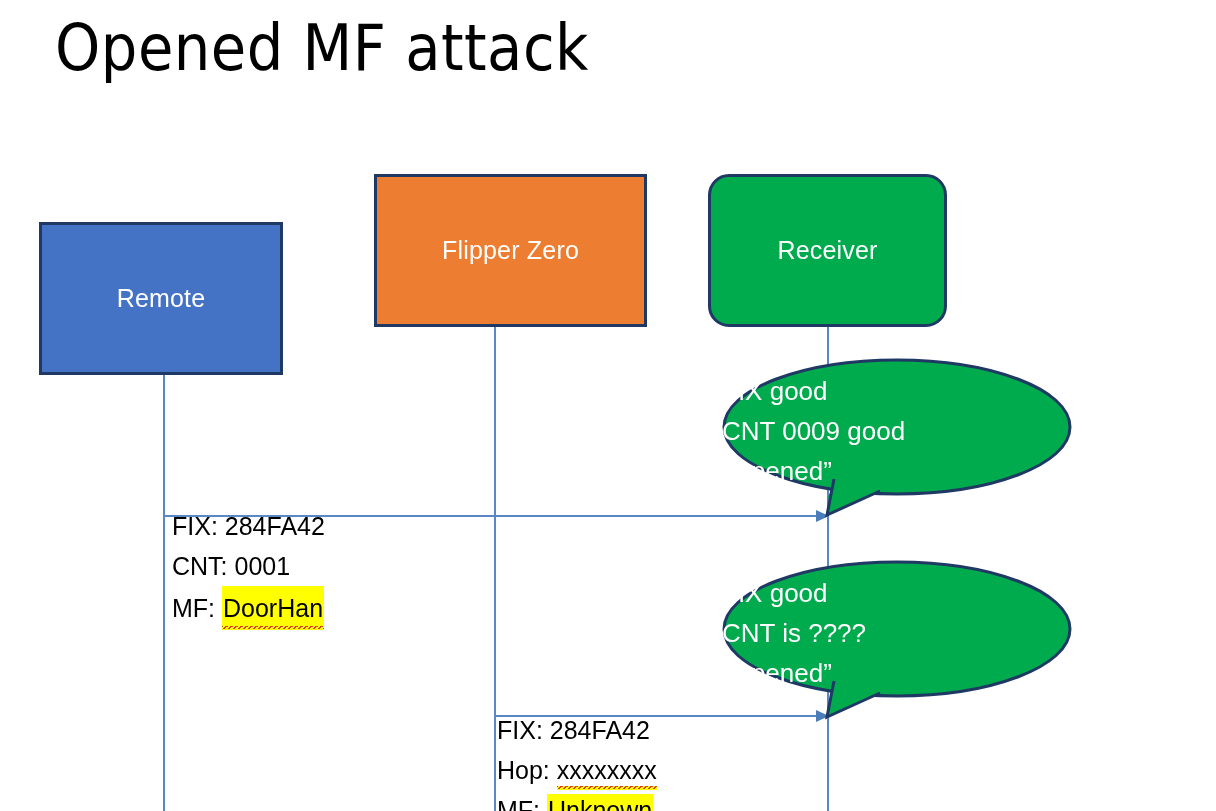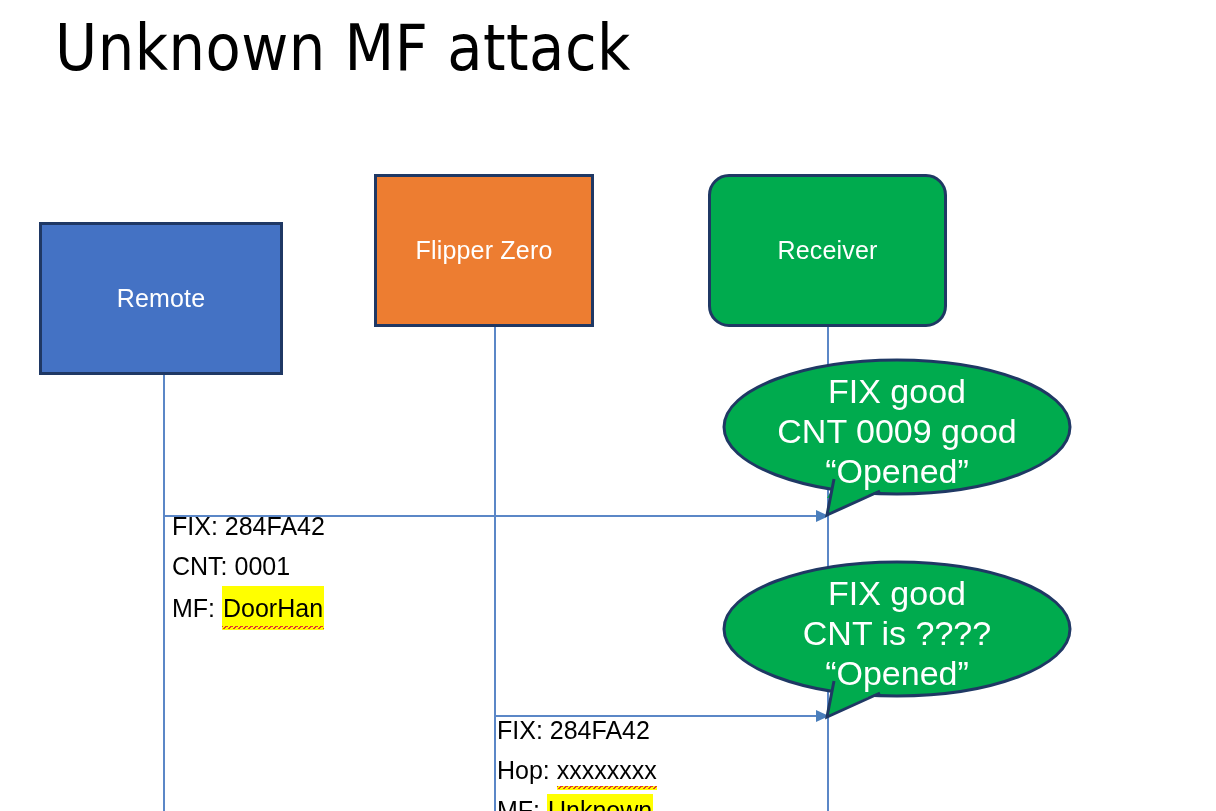--- a/index.html
+++ b/index.html
@@ -51,21 +51,21 @@
     border: 3px solid #1F3864;
     display: flex;
     align-items: center;
     justify-content: center;
     color: #ffffff;
     font-size: 25px;
     font-weight: 400;
     letter-spacing: 0.2px;
   }
   .actor-remote  { left: 39px;  top: 174px; width: 244px; height: 153px; background: #4472C4; margin-top: 48px; }
-  .actor-flipper { left: 374px; top: 174px; width: 220px; height: 153px; background: #ED7D31; }
+  .actor-flipper { left: 374px; top: 174px; width: 273px; height: 153px; background: #ED7D31; }
   .actor-receiver{ left: 708px; top: 174px; width: 239px; height: 153px; background: #00AB4E; border-radius: 21px; }
 
   
   .msg-arrow {
     position: absolute;
     height: 2px;
     background: #5B87C7;
   }
   .msg-arrow::after {
     content: "";
@@ -123,39 +123,38 @@
   
   .bubble-wrap {
     position: absolute;
   }
   .bubble-wrap svg { display: block; overflow: visible; }
   .bubble-text {
     position: absolute;
     left: 0;
     top: 0;
     width: 100%;
-    text-align: center;
     color: #ffffff;
-    font-size: 34px;
+    font-size: 26px;
     line-height: 40px;
     pointer-events: none;
   }
   .bubble-text span { display: block; }
 
   .bubble1 { left: 722px; top: 358px; width: 350px; height: 165px; }
   .bubble1 .bubble-text { padding-top: 13px; }
   .bubble2 { left: 722px; top: 560px; width: 350px; height: 165px; }
   .bubble2 .bubble-text { padding-top: 13px; }
 </style>
 </head>
 <body>
 
 <div id="slide">
 
-  <div class="slide-title">Unknown MF attack</div>
+  <div class="slide-title">Opened MF attack</div>
 
   <div class="lifeline" style="left:163px;"></div>
   <div class="lifeline" style="left:494px;"></div>
   <div class="lifeline" style="left:827px;"></div>
 
   <div class="actor-box actor-remote">
     <span>Remote</span>
   </div>
   <div class="actor-box actor-flipper">
     <span>Flipper Zero</span>

